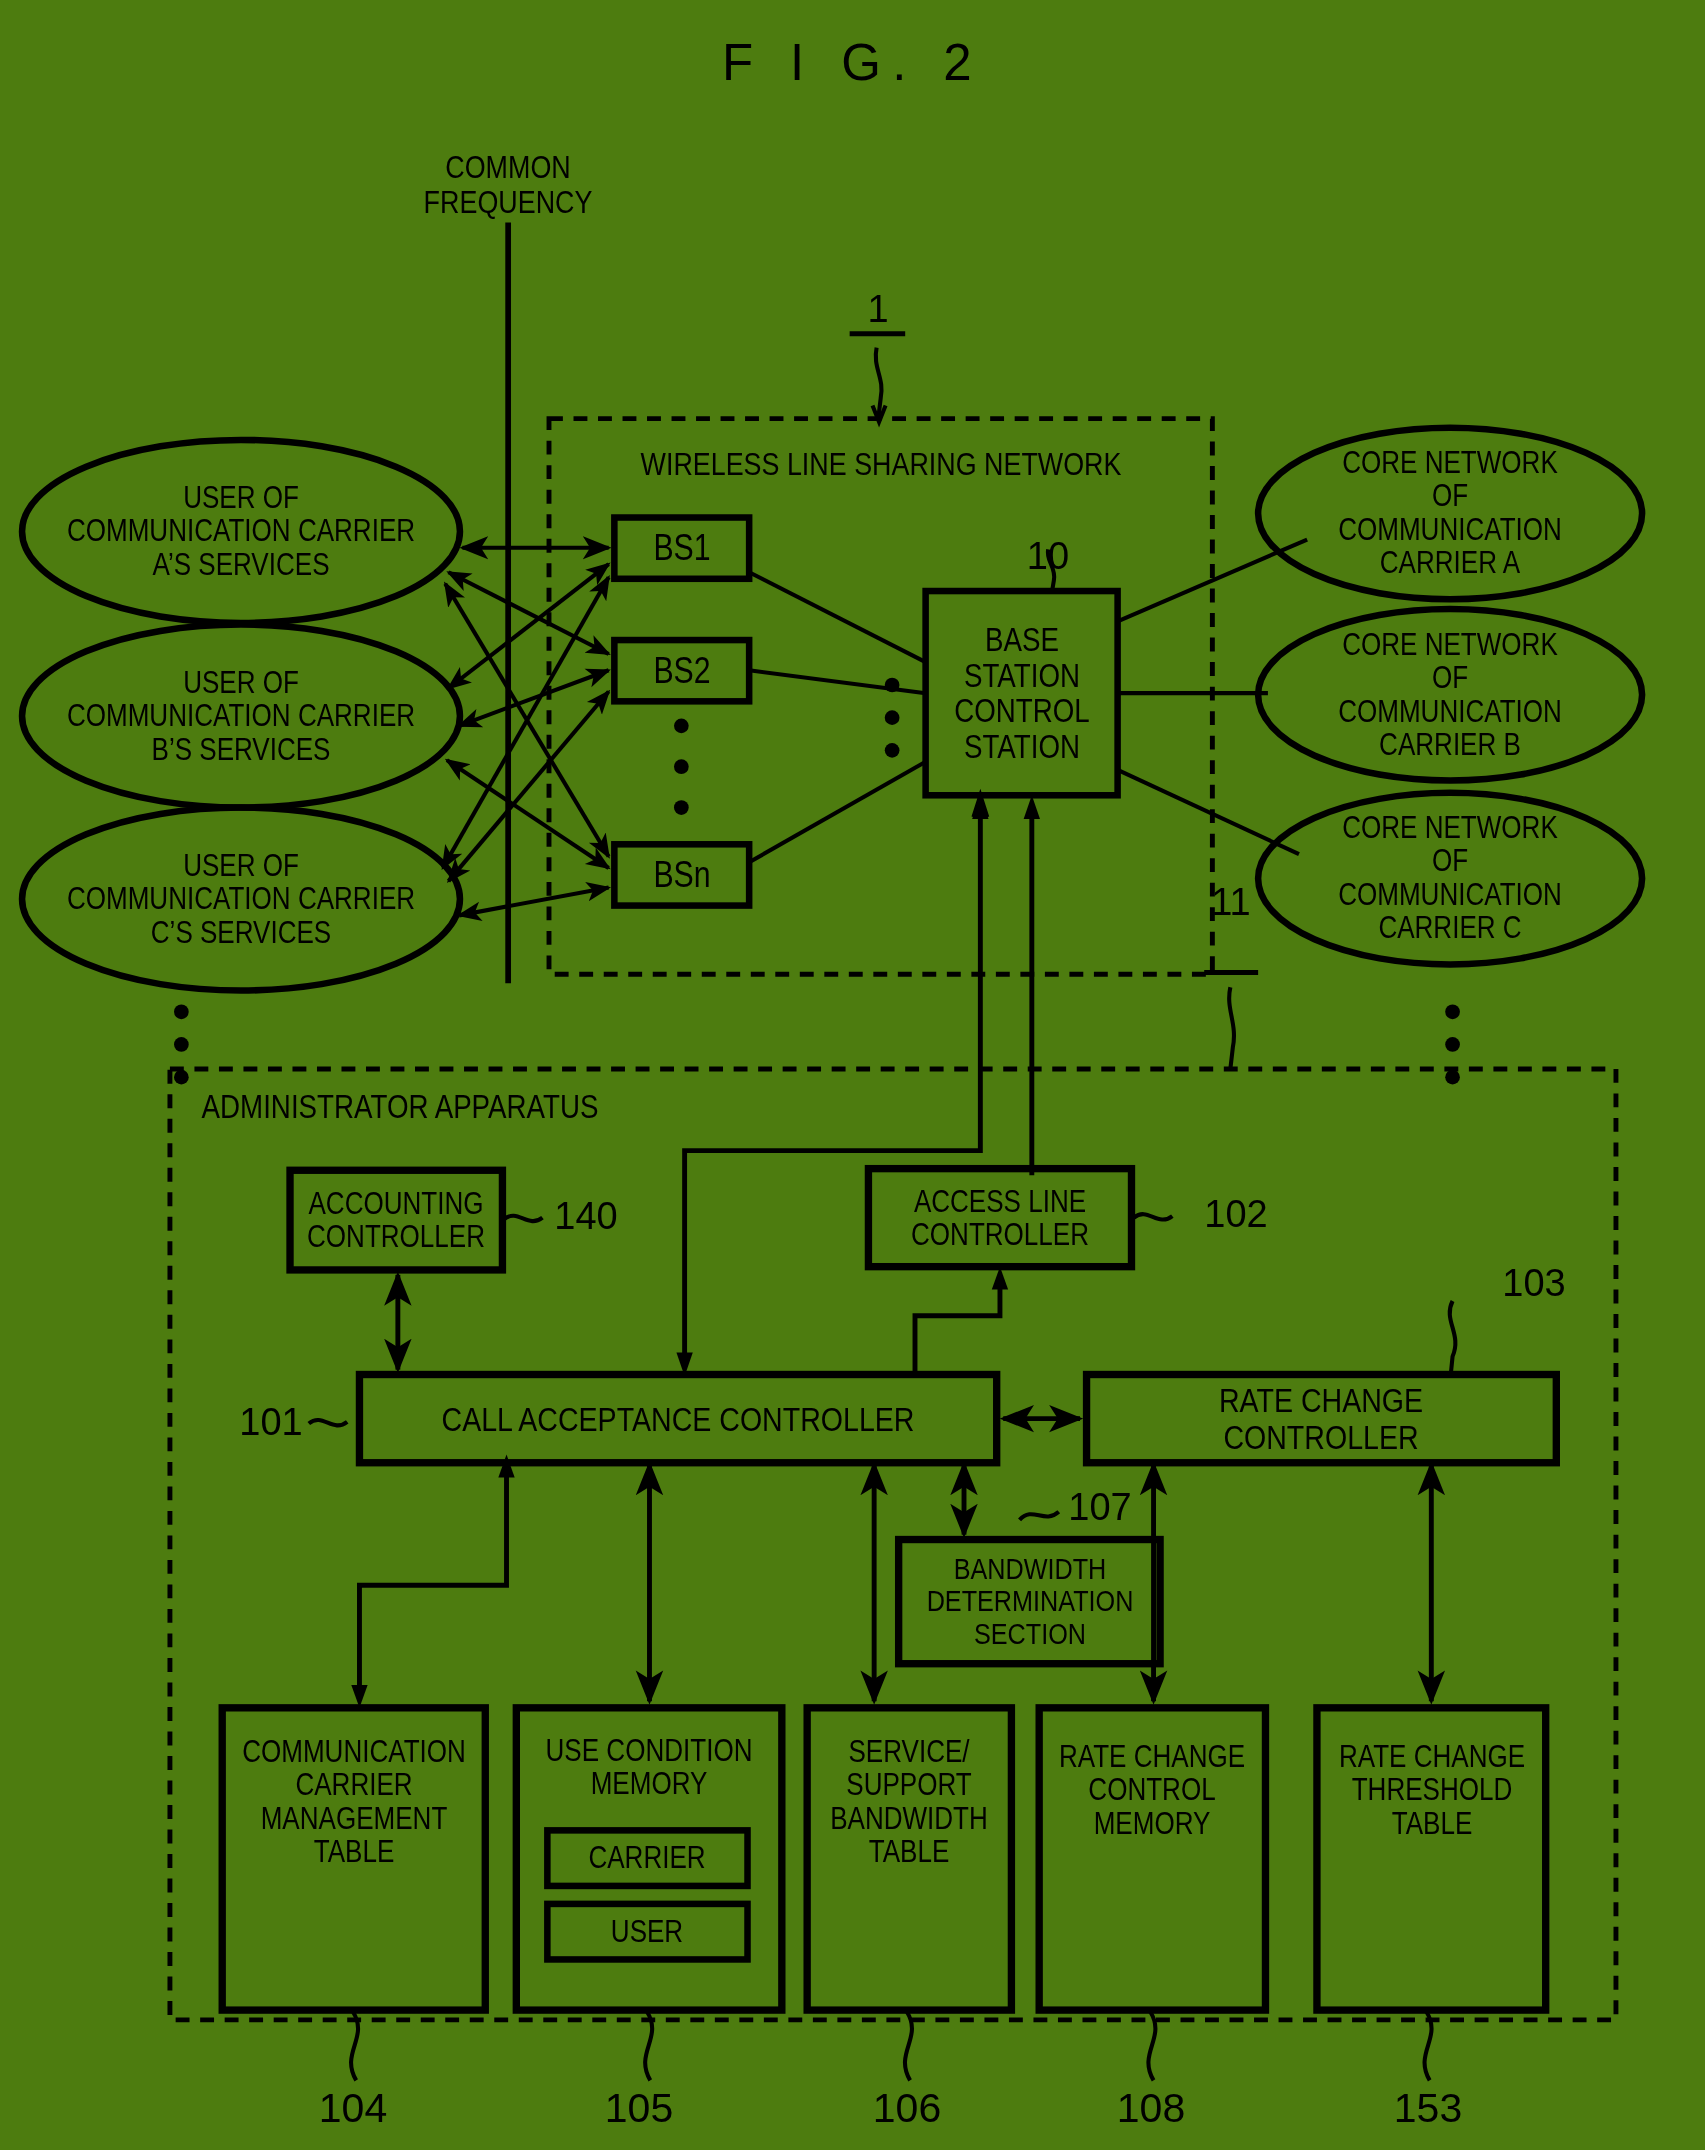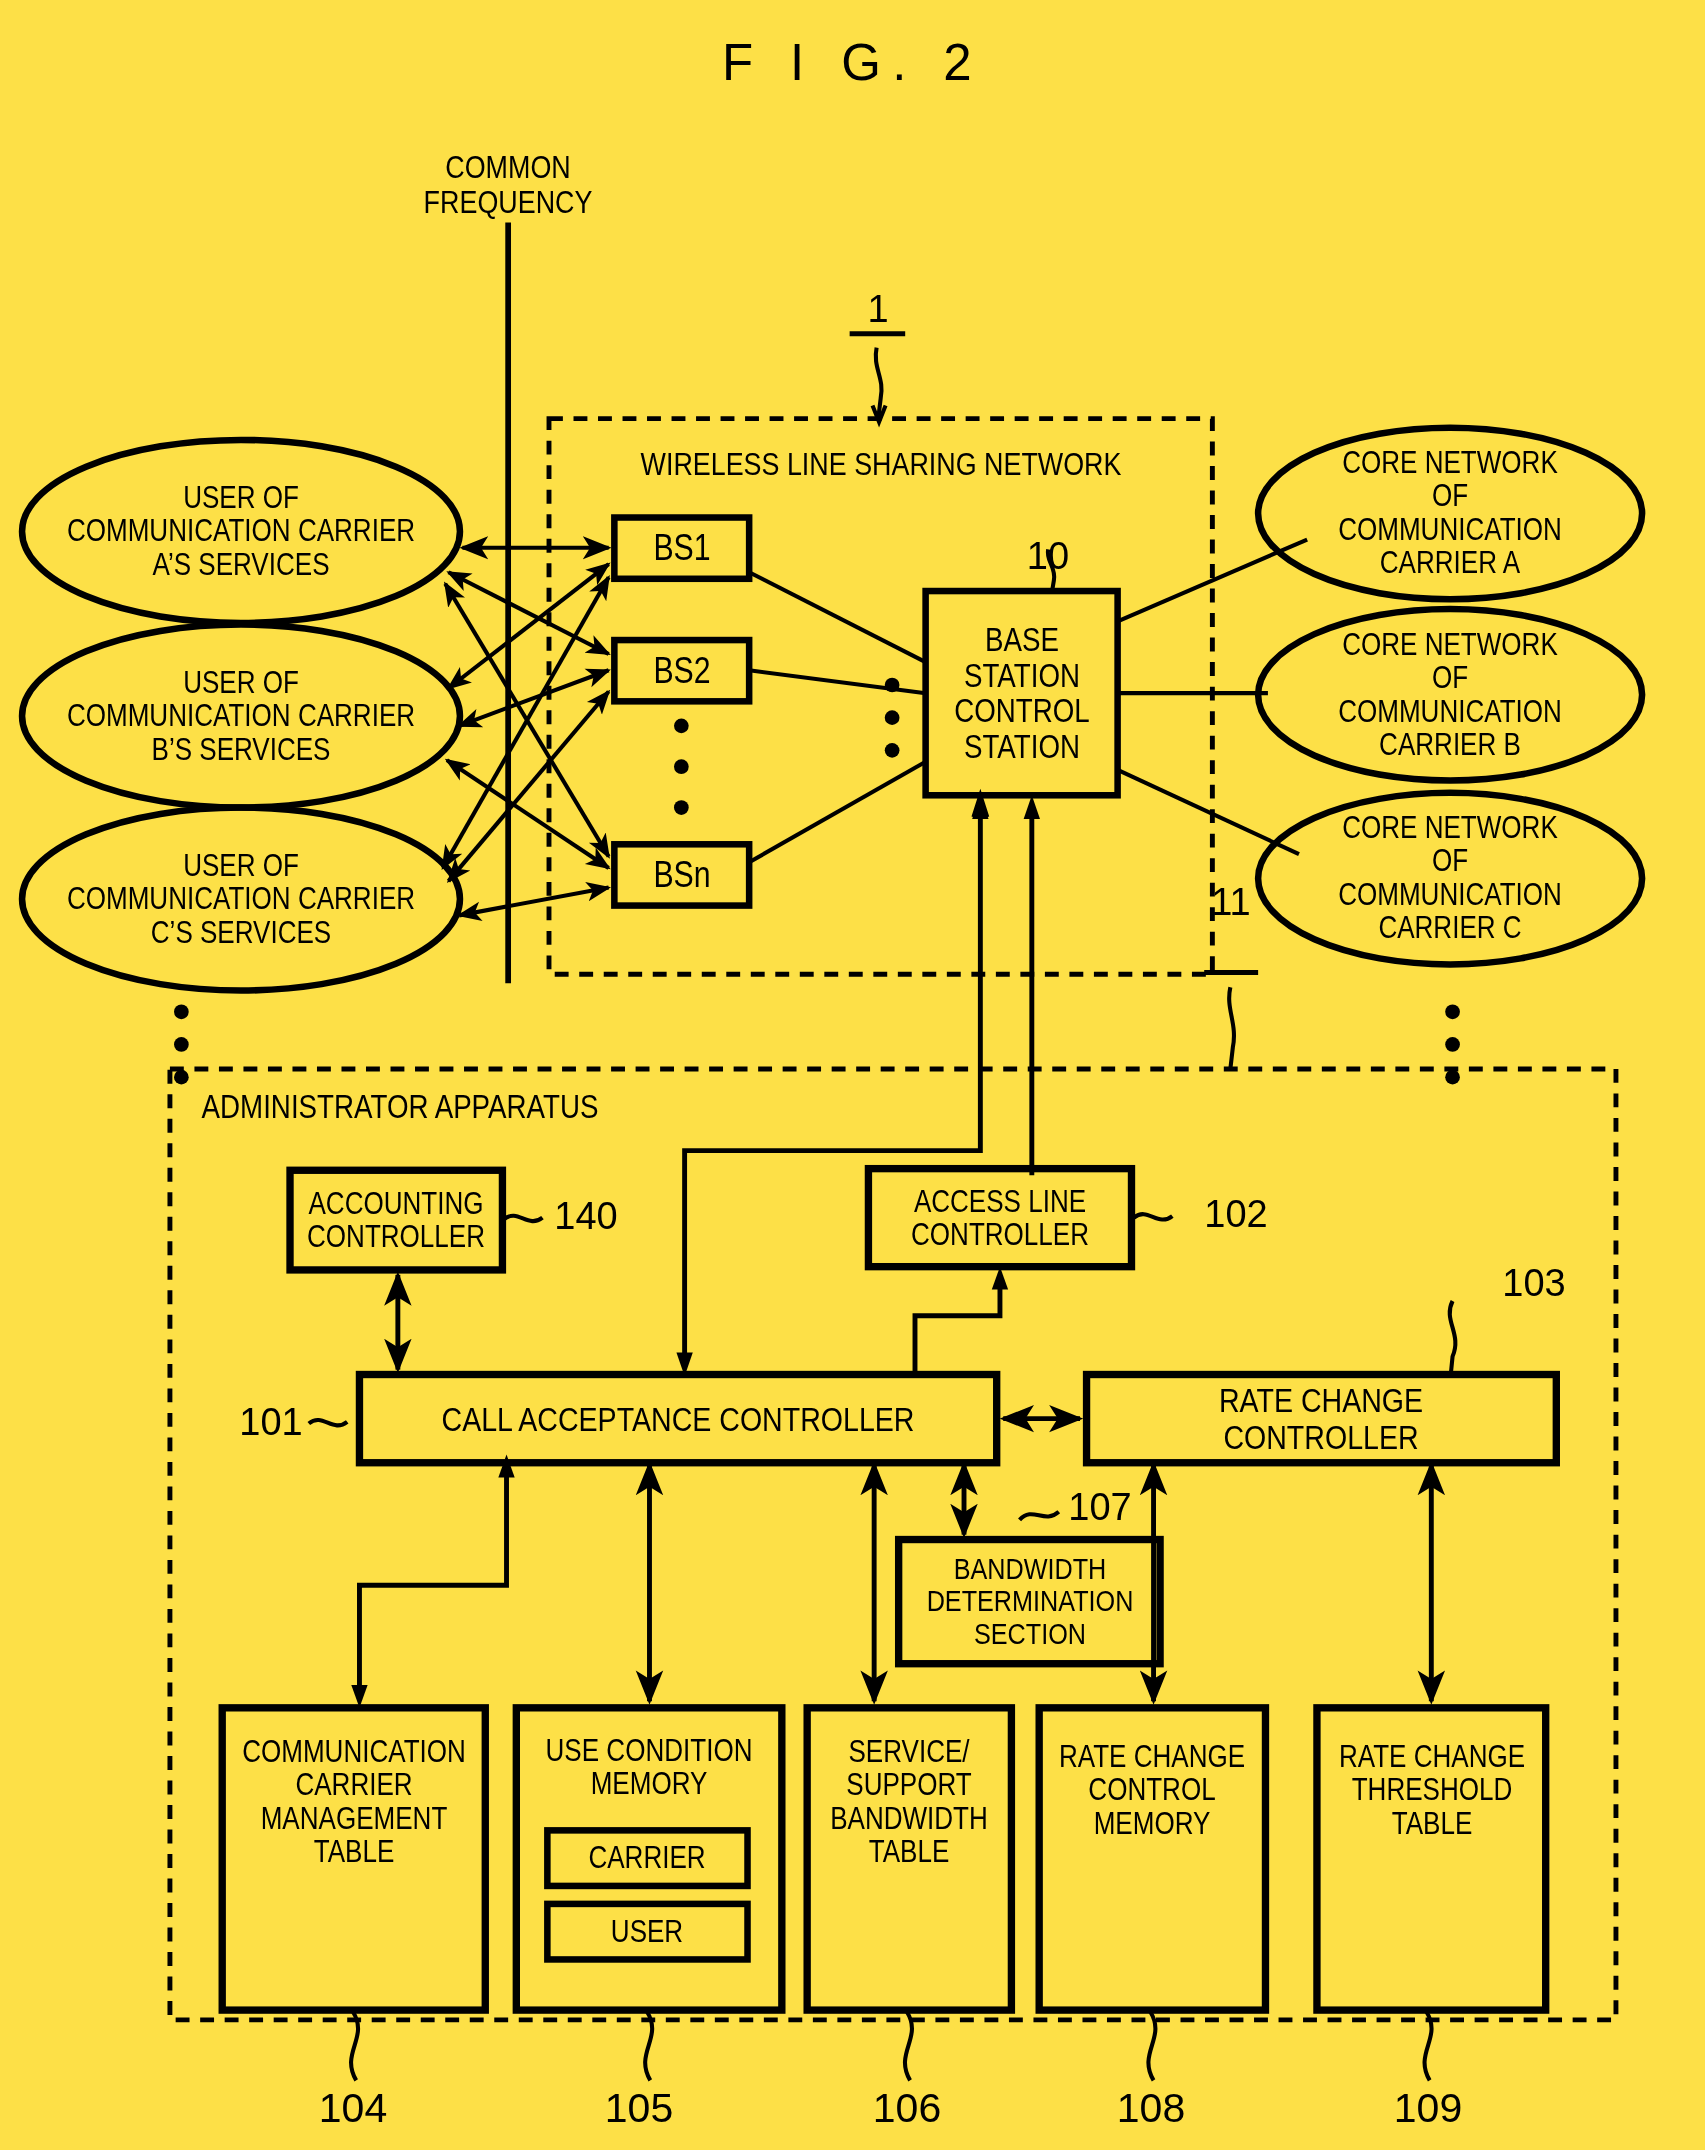--- a/index.html
+++ b/index.html
@@ -1,17 +1,17 @@
 <!DOCTYPE html>
 <html style="font-size:13px"><head>
 <meta charset="utf-8">
 <style>
   html,body{margin:0;padding:0;background:#ffffff;}
   body{width:1705px;height:2151px;overflow:hidden;font-family:"Liberation Sans",sans-serif;}
-  #root{position:relative;width:1705px;height:2151px;background:#fde047;}
+  #root{position:relative;width:1705px;height:2151px;background:#4d7c0f;}
   svg.layer{position:absolute;left:0;top:0;width:1705px;height:2151px;}
   .fig-title{
     position:absolute;left:0;top:33px;width:1705px;text-align:center;
     font-family:"Liberation Sans",sans-serif;font-size:51px;letter-spacing:11.4px;
     color:#000;font-weight:400;
   }
   
   .lbl{position:absolute;color:#000;font-family:"Liberation Sans",sans-serif;
        text-align:center;line-height:1.08;white-space:pre-line;
        transform:translate(-50%,-50%);font-weight:400;}
@@ -253,16 +253,16 @@
 CONTROL
 MEMORY</div>
   <div class="lbl cond" style="left:1432px;top:1790px;font-size:31px;">RATE CHANGE
 THRESHOLD
 TABLE</div>
 
   <div class="num" style="left:353px;top:2108px;font-size:41px;">104</div>
   <div class="num" style="left:639px;top:2108px;font-size:41px;">105</div>
   <div class="num" style="left:907px;top:2108px;font-size:41px;">106</div>
   <div class="num" style="left:1151px;top:2108px;font-size:41px;">108</div>
-  <div class="num" style="left:1428px;top:2108px;font-size:41px;">109</div>
+  <div class="num" style="left:1428px;top:2108px;font-size:41px;">153</div>
 
 </div>
 
 
 </body></html>

